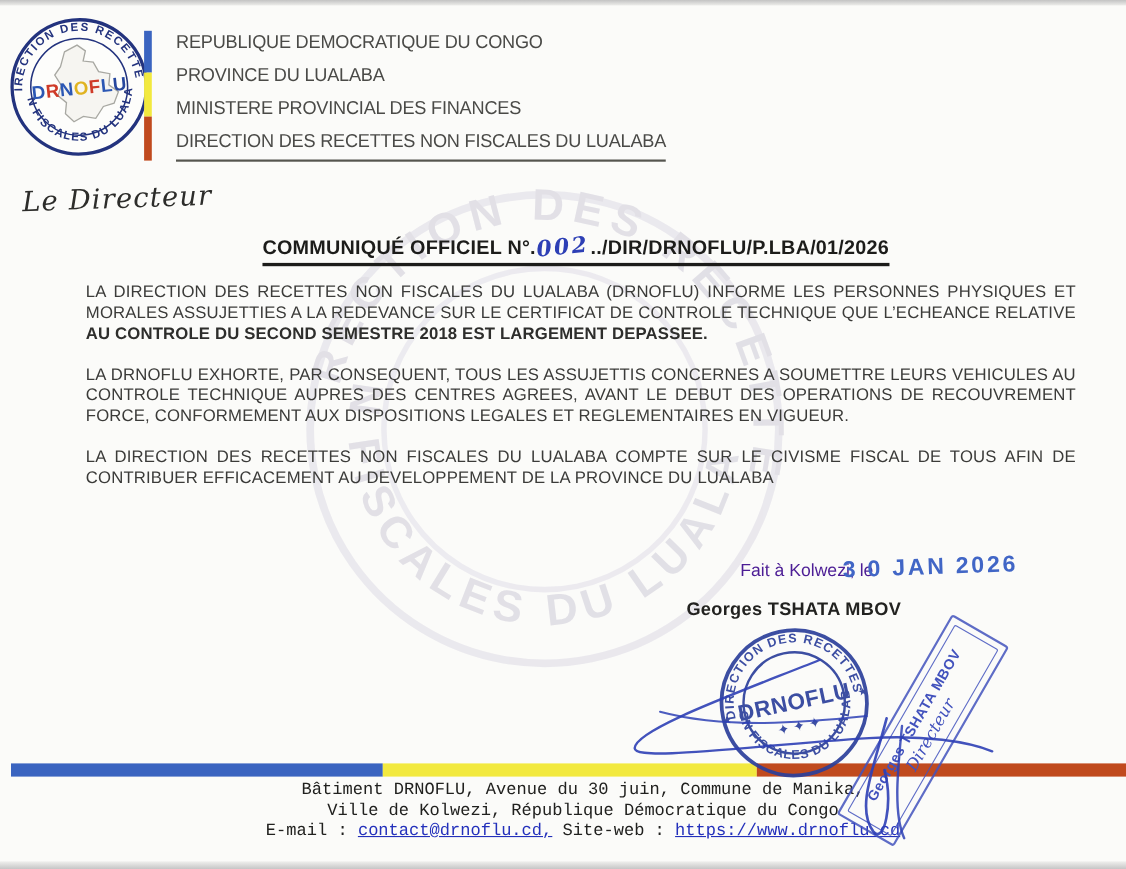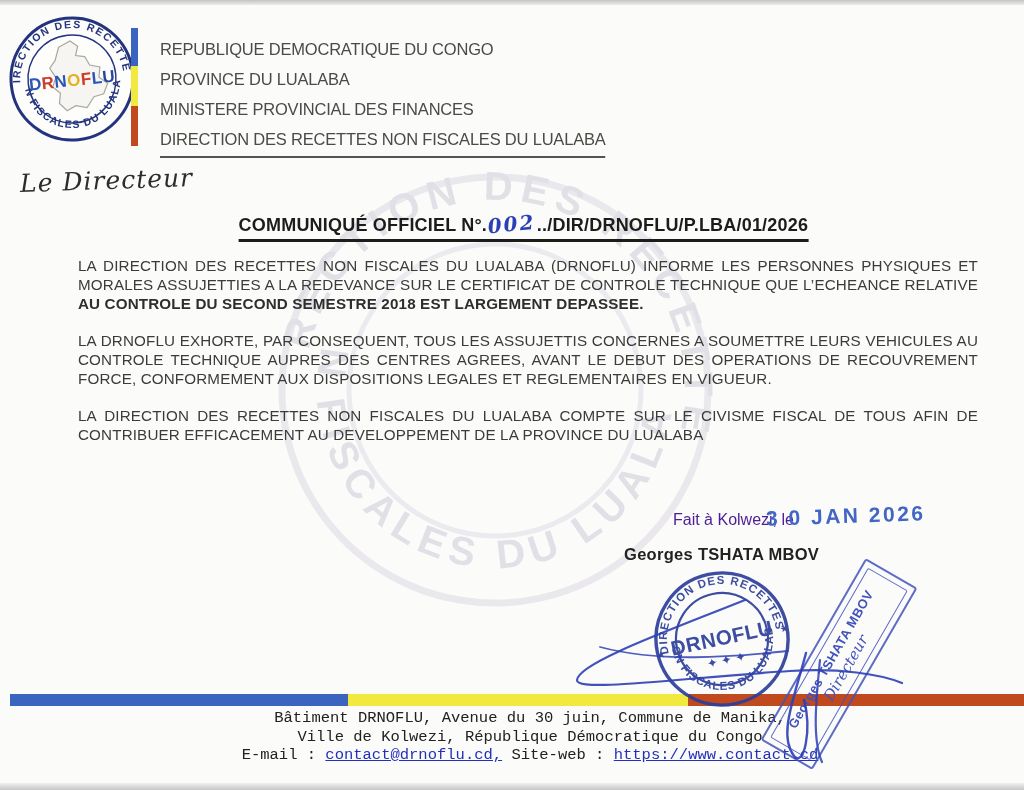--- a/index.html
+++ b/index.html
@@ -12,21 +12,21 @@
   
   .watermark{position:absolute;left:245px;top:140px;z-index:1;pointer-events:none;}
 
   
   .logo{position:absolute;left:4px;top:4px;z-index:2;}
   .vbar{position:absolute;left:131px;top:28px;width:7px;height:118px;z-index:2;}
   .vbar div{width:100%;}
   .vbar .b{height:38px;}
   .vbar .y{height:40px;}
   .vbar .r{height:40px;}
-  .letterhead{position:absolute;left:160px;top:35px;z-index:2;color:#4a4a47;
+  .letterhead{position:absolute;left:160px;top:24px;z-index:2;color:#4a4a47;
     font-size:17px;line-height:30px;letter-spacing:-0.2px;white-space:nowrap;}
   .letterhead .lh-line{transform:scaleX(.97);transform-origin:left;}
   .letterhead .underlined{display:inline-block;border-bottom:2px solid #55554f;padding-bottom:1px;}
 
   .director{position:absolute;left:20px;top:166px;z-index:2;
     font-family:"DejaVu Serif",serif;font-style:italic;font-size:25px;color:#2d2d2b;
     transform:rotate(-2deg);letter-spacing:1px;}
 
   .doc-title{position:absolute;left:50%;top:212px;transform:translateX(-48%);z-index:2;
     white-space:nowrap;font-size:18px;font-weight:bold;color:#1c1c1a;
@@ -172,18 +172,18 @@
     </g>
   </svg>
 
   <div class="band blue" style="background: rgb(58, 100, 192);"></div>
   <div class="band yellow" style="background: rgb(242, 233, 63);"></div>
   <div class="band orange" style="background: rgb(192, 74, 30);"></div>
 
   <div class="footer-text">
     <div>Bâtiment DRNOFLU, Avenue du 30 juin, Commune de Manika,</div>
     <div>Ville de Kolwezi, République Démocratique du Congo</div>
-    <div><span>E-mail : </span><span class="link">contact@drnoflu.cd,</span><span> Site-web : </span><span class="link">https://www.contact.cd</span></div>
+    <div><span>E-mail : </span><span class="link">contact@drnoflu.cd,</span><span> Site-web : </span><span class="link">https://www.drnoflu.cd</span></div>
   </div>
 
   <div class="edge top"></div>
   <div class="edge bottom"></div>
 </div>
 
 </body></html>

